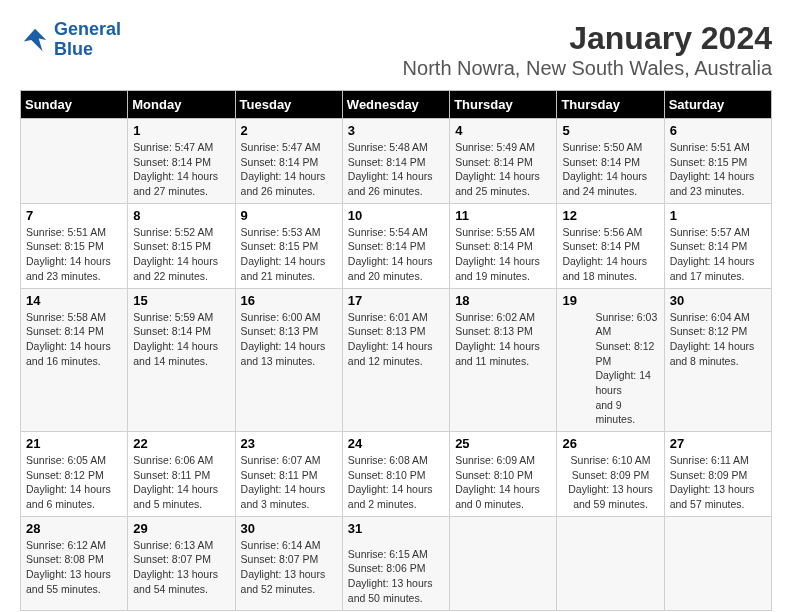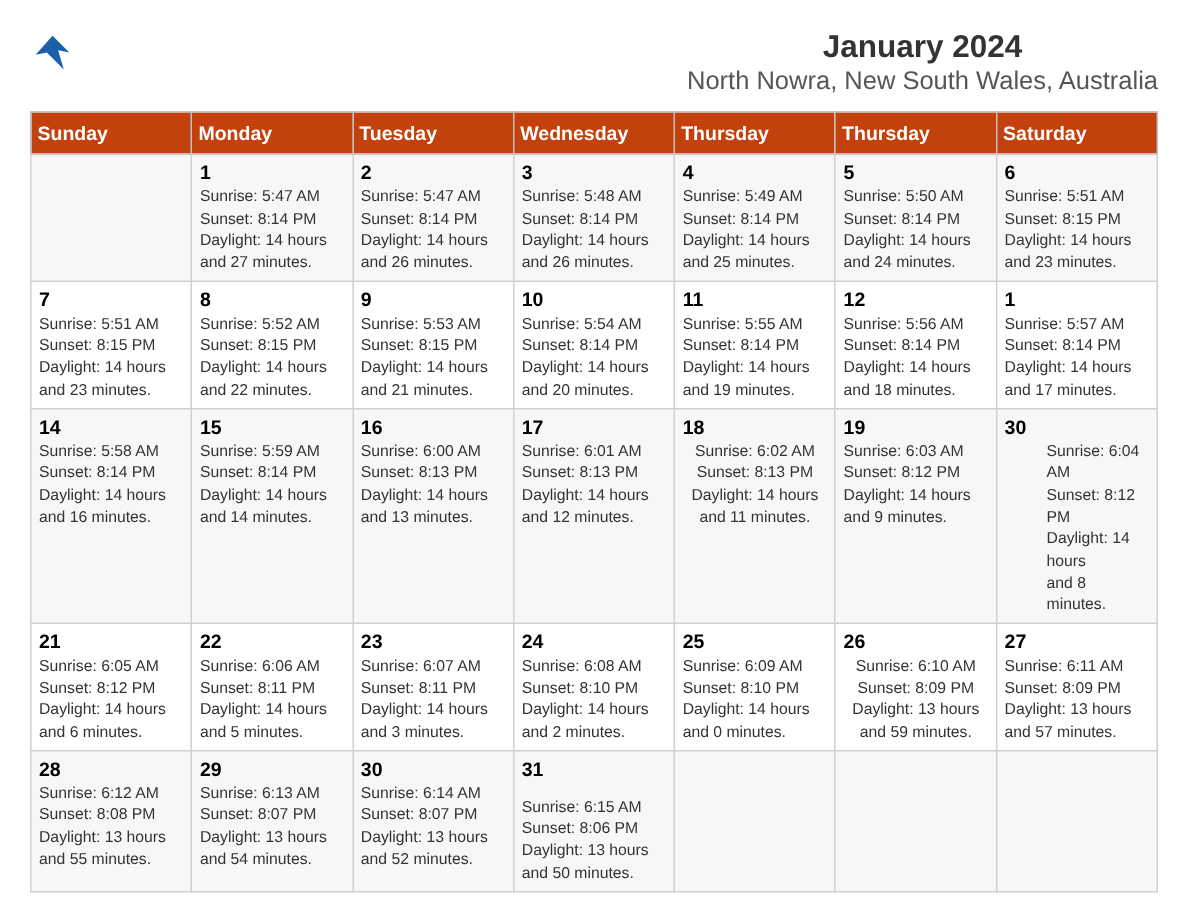--- a/index.html
+++ b/index.html
@@ -31,37 +31,36 @@
       color: #1a5fa8;
     }
     .logo-bird {
       width: 30px;
       height: 30px;
     }
     .title-block {
       text-align: right;
     }
     .title-block h1 {
-      font-size: 21px;
+      font-size: 32px;
       font-weight: bold;
       color: #333;
-      text-align: center;
     }
     .title-block h2 {
-      font-size: 17px;
+      font-size: 20px;
       color: #555;
       font-weight: normal;
     }
     table {
       width: 100%;
       border-collapse: collapse;
       font-size: 11px;
     }
     thead tr th {
-      background-color: #c2410c;
+      background-color: #000000;
       color: #fff;
       padding: 6px 4px;
       text-align: left;
       font-size: 13px;
       font-weight: bold;
       border: 1px solid #c0c0c0;
     }
     tbody tr td {
       border: 1px solid #d0d0d0;
       vertical-align: top;
@@ -88,20 +87,24 @@
     }
   </style>
 </head>
 <body>
 
 <div class="header">
   <div class="logo">
     <svg class="logo-bird" viewBox="0 0 40 40">
       <polygon points="20,5 35,20 25,18 30,35 15,20 5,22" fill="#1a5fa8"></polygon>
     </svg>
+    <div class="logo-text">
+      <span>General</span><br>
+      <span style="color:#1a5fa8">Blue</span>
+    </div>
   </div>
   <div class="title-block">
     <h1>January 2024</h1>
     <h2>North Nowra, New South Wales, Australia</h2>
   </div>
 </div>
 
 <table>
   <thead>
     <tr>
@@ -235,35 +238,35 @@
         </td>
         <td>
           <span class="day-number">17</span>
           <div class="day-info" style="white-space: pre-line;">Sunrise: 6:01 AM
 Sunset: 8:13 PM
 Daylight: 14 hours
 and 12 minutes.</div>
         </td>
         <td>
           <span class="day-number">18</span>
-          <div class="day-info" style="white-space: pre-line; text-align: center;">Sunrise: 6:02 AM
+          <div class="day-info" style="white-space: pre-line;">Sunrise: 6:02 AM
 Sunset: 8:13 PM
 Daylight: 14 hours
 and 11 minutes.</div>
         </td>
         <td>
           <span class="day-number">19</span>
-          <div class="day-info" style="white-space: pre-line;">Sunrise: 6:03 AM
+          <div class="day-info" style="white-space: pre-line; margin-left: 33px;">Sunrise: 6:03 AM
 Sunset: 8:12 PM
 Daylight: 14 hours
 and 9 minutes.</div>
         </td>
         <td>
           <span class="day-number">30</span>
-          <div class="day-info" style="white-space: pre-line; margin-left: 28px;">Sunrise: 6:04 AM
+          <div class="day-info" style="white-space: pre-line;">Sunrise: 6:04 AM
 Sunset: 8:12 PM
 Daylight: 14 hours
 and 8 minutes.</div>
         </td>
       </tr>
       <tr>
         <td>
           <span class="day-number">21</span>
           <div class="day-info" style="white-space: pre-line;">Sunrise: 6:05 AM
 Sunset: 8:12 PM

